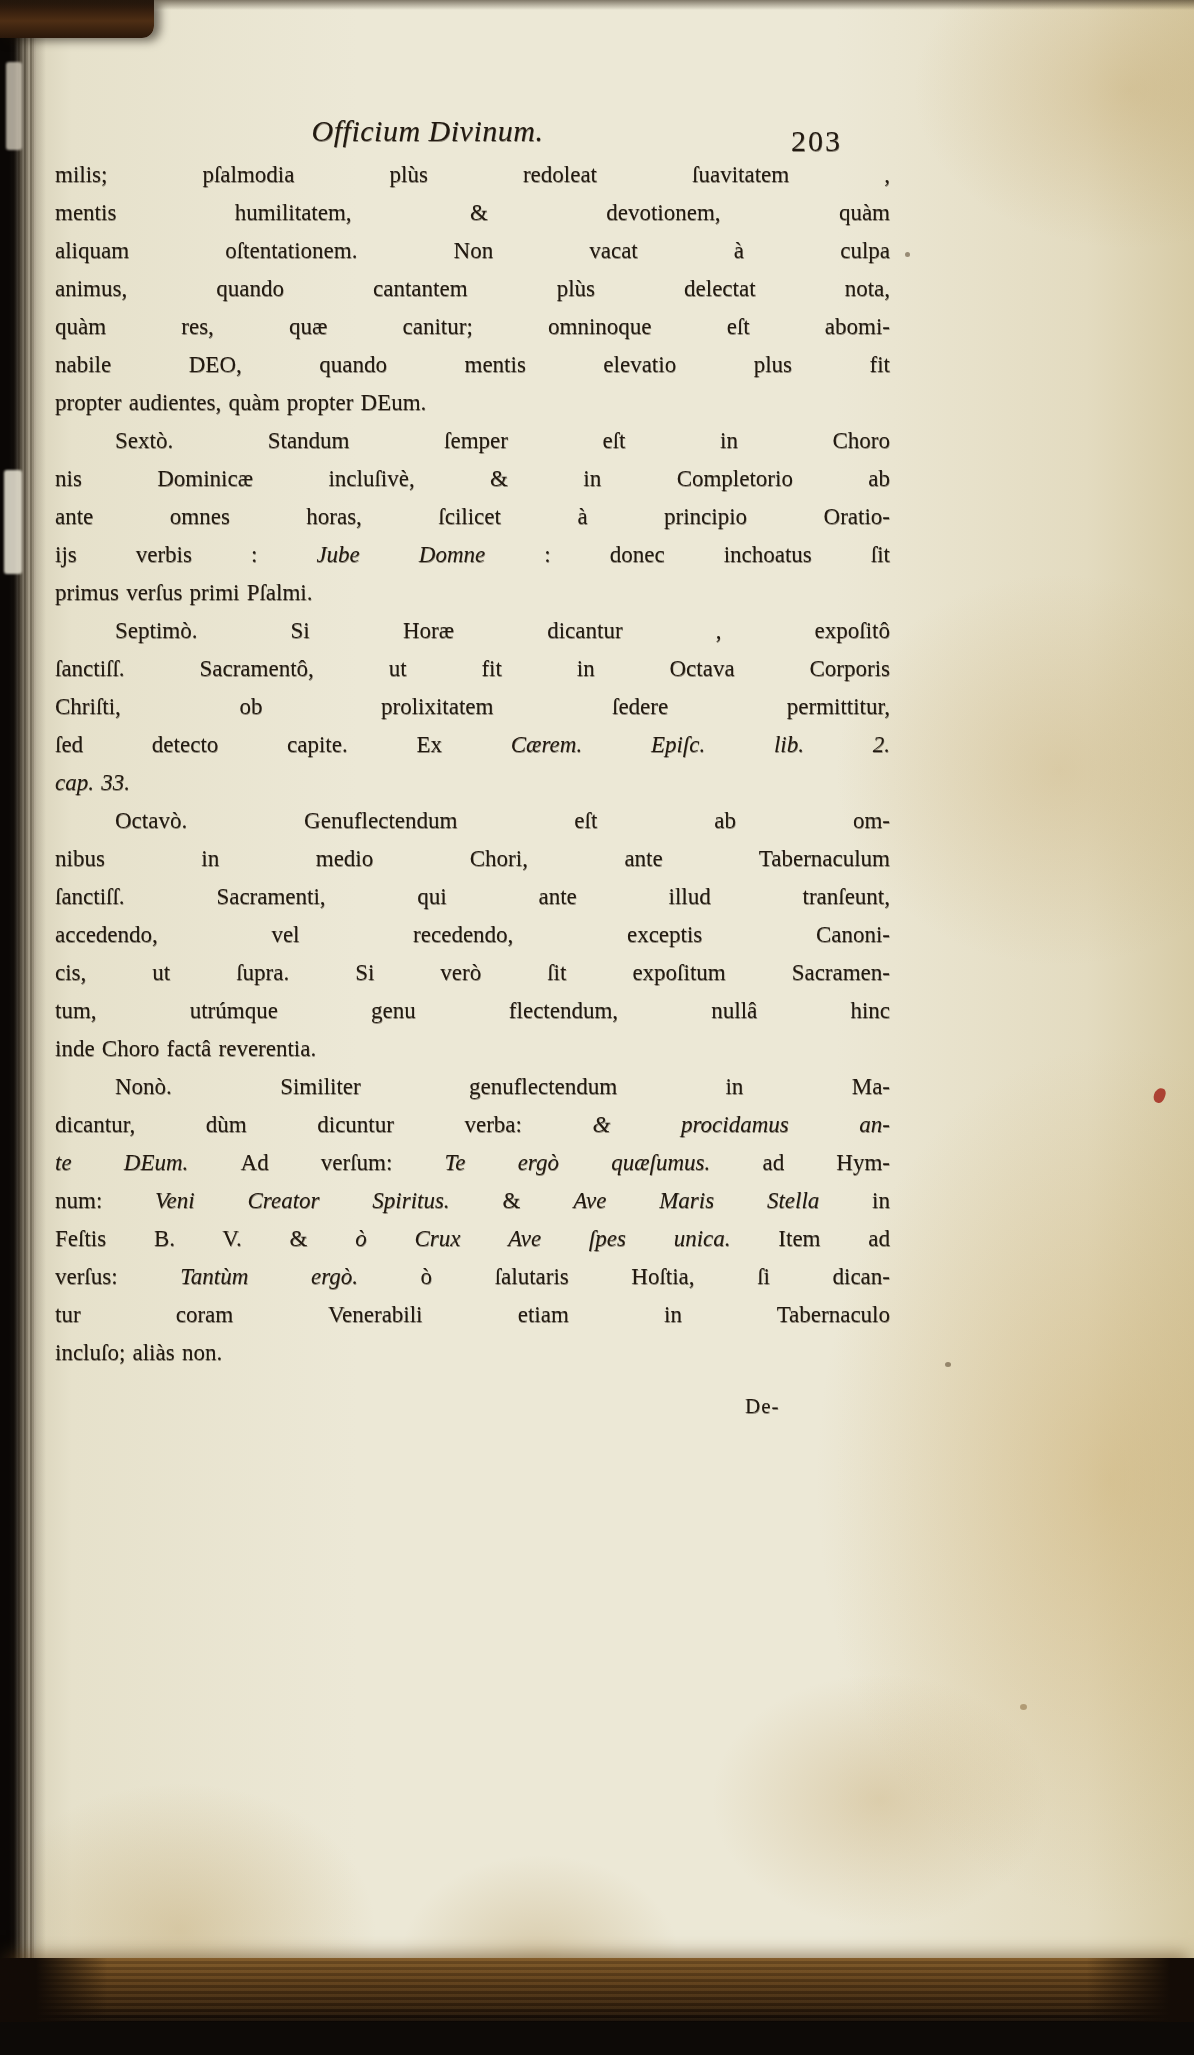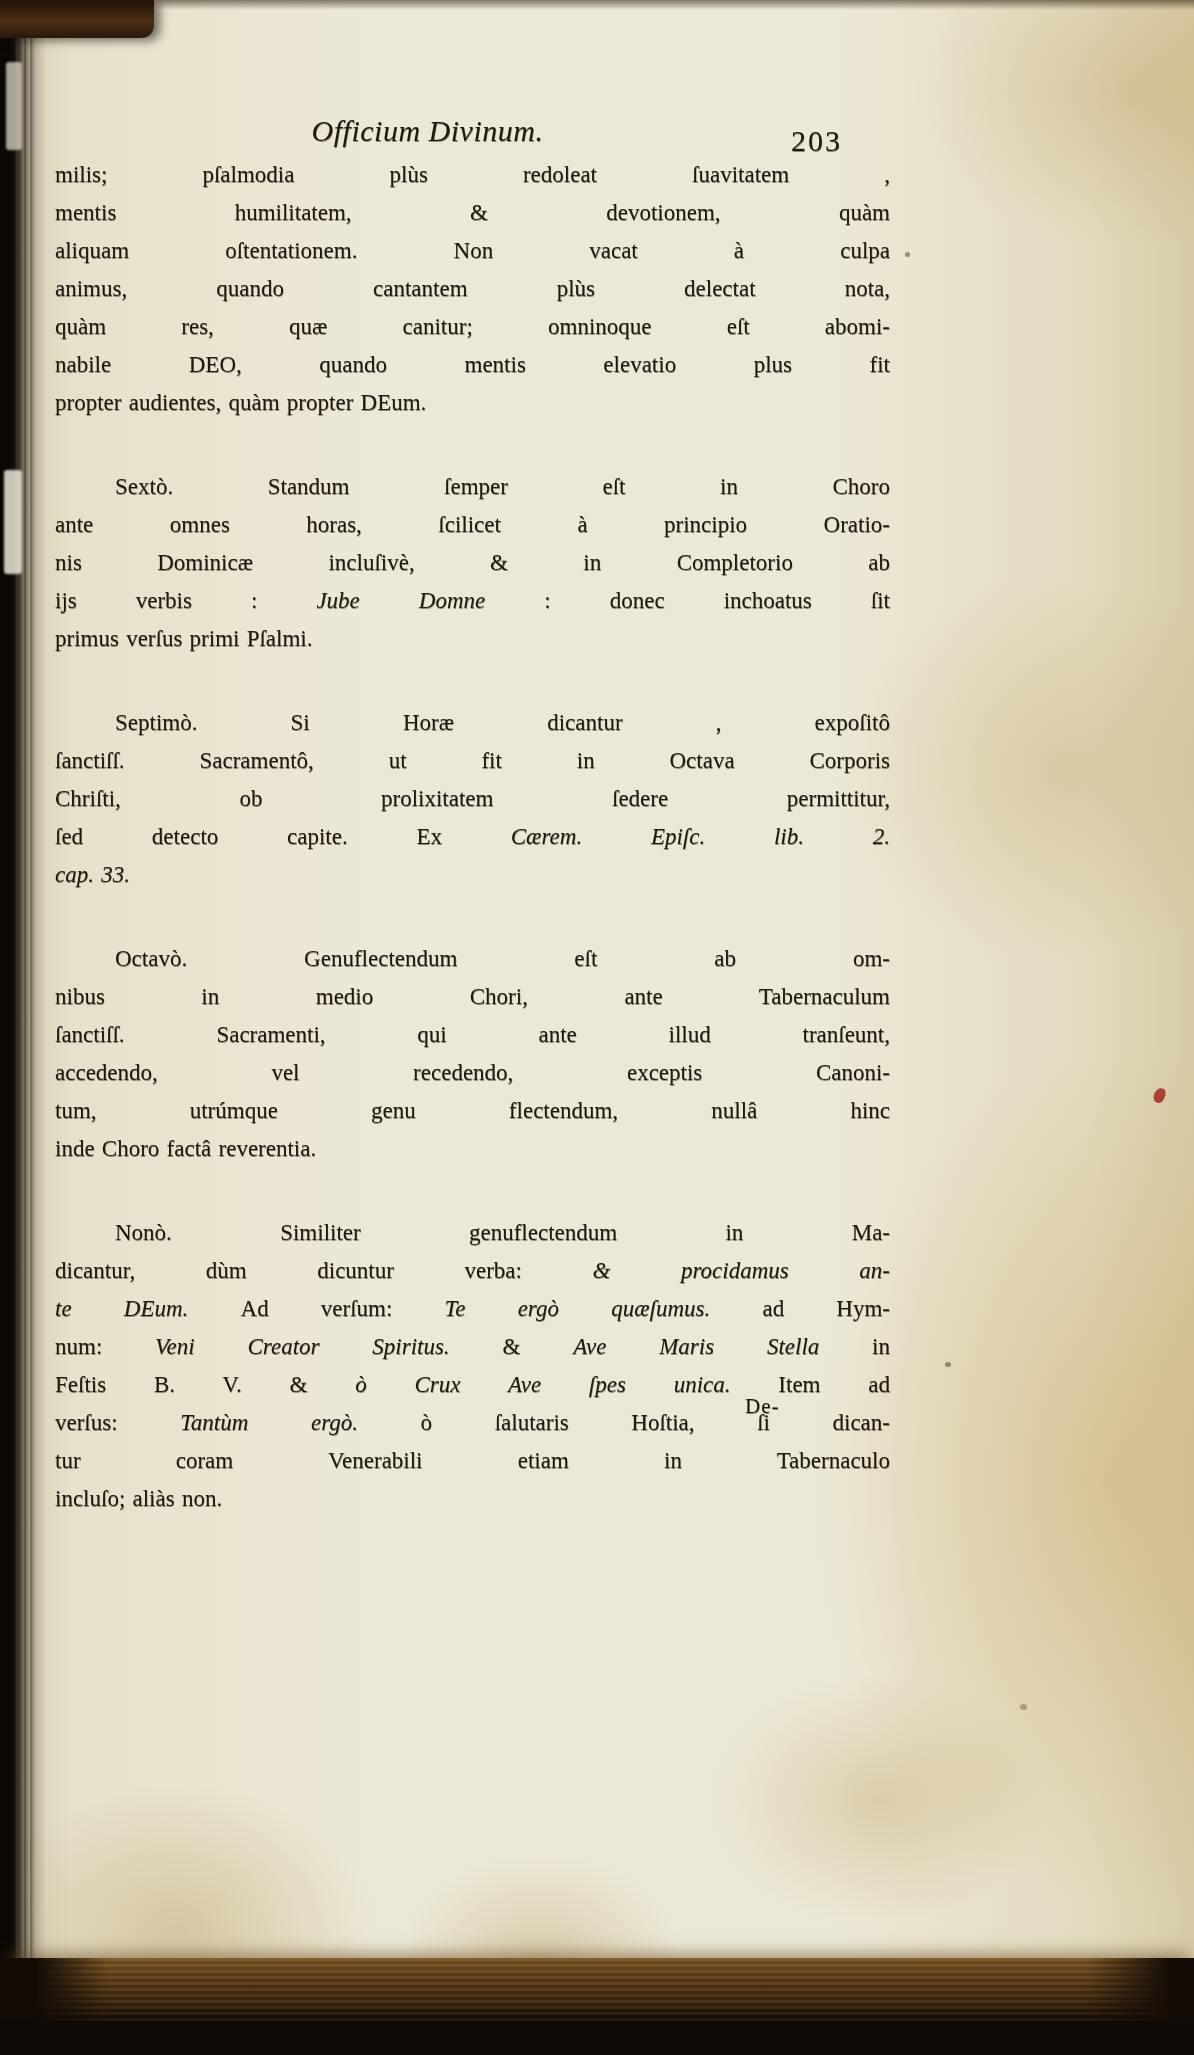--- a/index.html
+++ b/index.html
@@ -50,21 +50,21 @@
   .content{position:absolute;inset:0;color:var(--ink,#211910);}
   .header{position:absolute;top:114px;left:55px;width:835px;height:42px;font-size:30px;}
   .title{position:absolute;left:0;right:90px;text-align:center;letter-spacing:.5px;}
   .pagenum{position:absolute;right:48px;top:10px;letter-spacing:2px;}
   .it{font-style:italic;}
   .body-text{position:absolute;top:156px;left:55px;width:835px;font-size:23px;line-height:38px;word-spacing:1.5px;
     text-shadow:.4px .5px .6px rgba(30,20,10,.45);}
   .header,.catchword{text-shadow:.4px .5px .6px rgba(30,20,10,.45);}
   .line{min-height:38px;}
   .line.just{text-align:justify;text-align-last:justify;}
-  .line.indent{text-indent:60px;margin-top:46px;}
+  .line.indent{text-indent:60px;}
   .catchword{position:absolute;top:1394px;left:745px;font-size:21px;letter-spacing:1px;}
 </style>
 </head>
 <body>
 
 <div class="scene">
   <div class="paper"></div>
   <div class="page-edges"></div>
   <div class="spine"></div>
   <div class="edge-light l1"></div>
@@ -84,33 +84,34 @@
     </div>
     <div class="body-text" id="text-body">
         <div class="line just"><span>milis; pſalmodia plùs redoleat ſuavitatem ,</span></div>
         <div class="line just"><span>mentis humilitatem, &amp; devotionem, quàm</span></div>
         <div class="line just"><span>aliquam oſtentationem. Non vacat à culpa</span></div>
         <div class="line just"><span>animus, quando cantantem plùs delectat nota,</span></div>
         <div class="line just"><span>quàm res, quæ canitur; omninoque eſt abomi-</span></div>
         <div class="line just"><span>nabile DEO, quando mentis elevatio plus fit</span></div>
         <div class="line"><span>propter audientes, quàm propter DEum.</span></div>
         <div class="line just indent"><span>Sextò. Standum ſemper eſt in Choro</span></div>
+        <div class="line just"><span>nis Dominicæ incluſivè, &amp; in Completorio ab</span></div>
         <div class="line just"><span>ante omnes horas, ſcilicet à principio Oratio-</span></div>
-        <div class="line just"><span>nis Dominicæ incluſivè, &amp; in Completorio ab</span></div>
         <div class="line just"><span>ijs verbis : </span><span class="it">Jube Domne</span><span> : donec inchoatus ſit</span></div>
         <div class="line"><span>primus verſus primi Pſalmi.</span></div>
         <div class="line just indent"><span>Septimò. Si Horæ dicantur , expoſitô</span></div>
         <div class="line just"><span>ſanctiſſ. Sacramentô, ut fit in Octava Corporis</span></div>
         <div class="line just"><span>Chriſti, ob prolixitatem ſedere permittitur,</span></div>
         <div class="line just"><span>ſed detecto capite. Ex </span><span class="it">Cærem. Epiſc. lib. 2.</span></div>
         <div class="line"><span class="it">cap. 33.</span></div>
         <div class="line just indent"><span>Octavò. Genuflectendum eſt ab om-</span></div>
         <div class="line just"><span>nibus in medio Chori, ante Tabernaculum</span></div>
         <div class="line just"><span>ſanctiſſ. Sacramenti, qui ante illud tranſeunt,</span></div>
         <div class="line just"><span>accedendo, vel recedendo, exceptis Canoni-</span></div>
+        <div class="line just"><span>cis, ut ſupra. Si verò ſit expoſitum Sacramen-</span></div>
         <div class="line just"><span>tum, utrúmque genu flectendum, nullâ hinc</span></div>
         <div class="line"><span>inde Choro factâ reverentia.</span></div>
         <div class="line just indent"><span>Nonò. Similiter genuflectendum in Ma-</span></div>
         <div class="line just"><span>dicantur, dùm dicuntur verba: </span><span class="it">&amp; procidamus an-</span></div>
         <div class="line just"><span class="it">te DEum. </span><span>Ad verſum: </span><span class="it">Te ergò quæſumus.</span><span> ad Hym-</span></div>
         <div class="line just"><span>num: </span><span class="it">Veni Creator Spiritus.</span><span> &amp; </span><span class="it">Ave Maris Stella</span><span> in</span></div>
         <div class="line just"><span>Feſtis B. V. &amp; </span><span class="it">ò Crux Ave ſpes unica.</span><span> Item ad</span></div>
         <div class="line just"><span>verſus: </span><span class="it">Tantùm ergò.</span><span> ò ſalutaris Hoſtia, ſi dican-</span></div>
         <div class="line just"><span>tur coram Venerabili etiam in Tabernaculo</span></div>
         <div class="line"><span>incluſo; aliàs non.</span></div>

